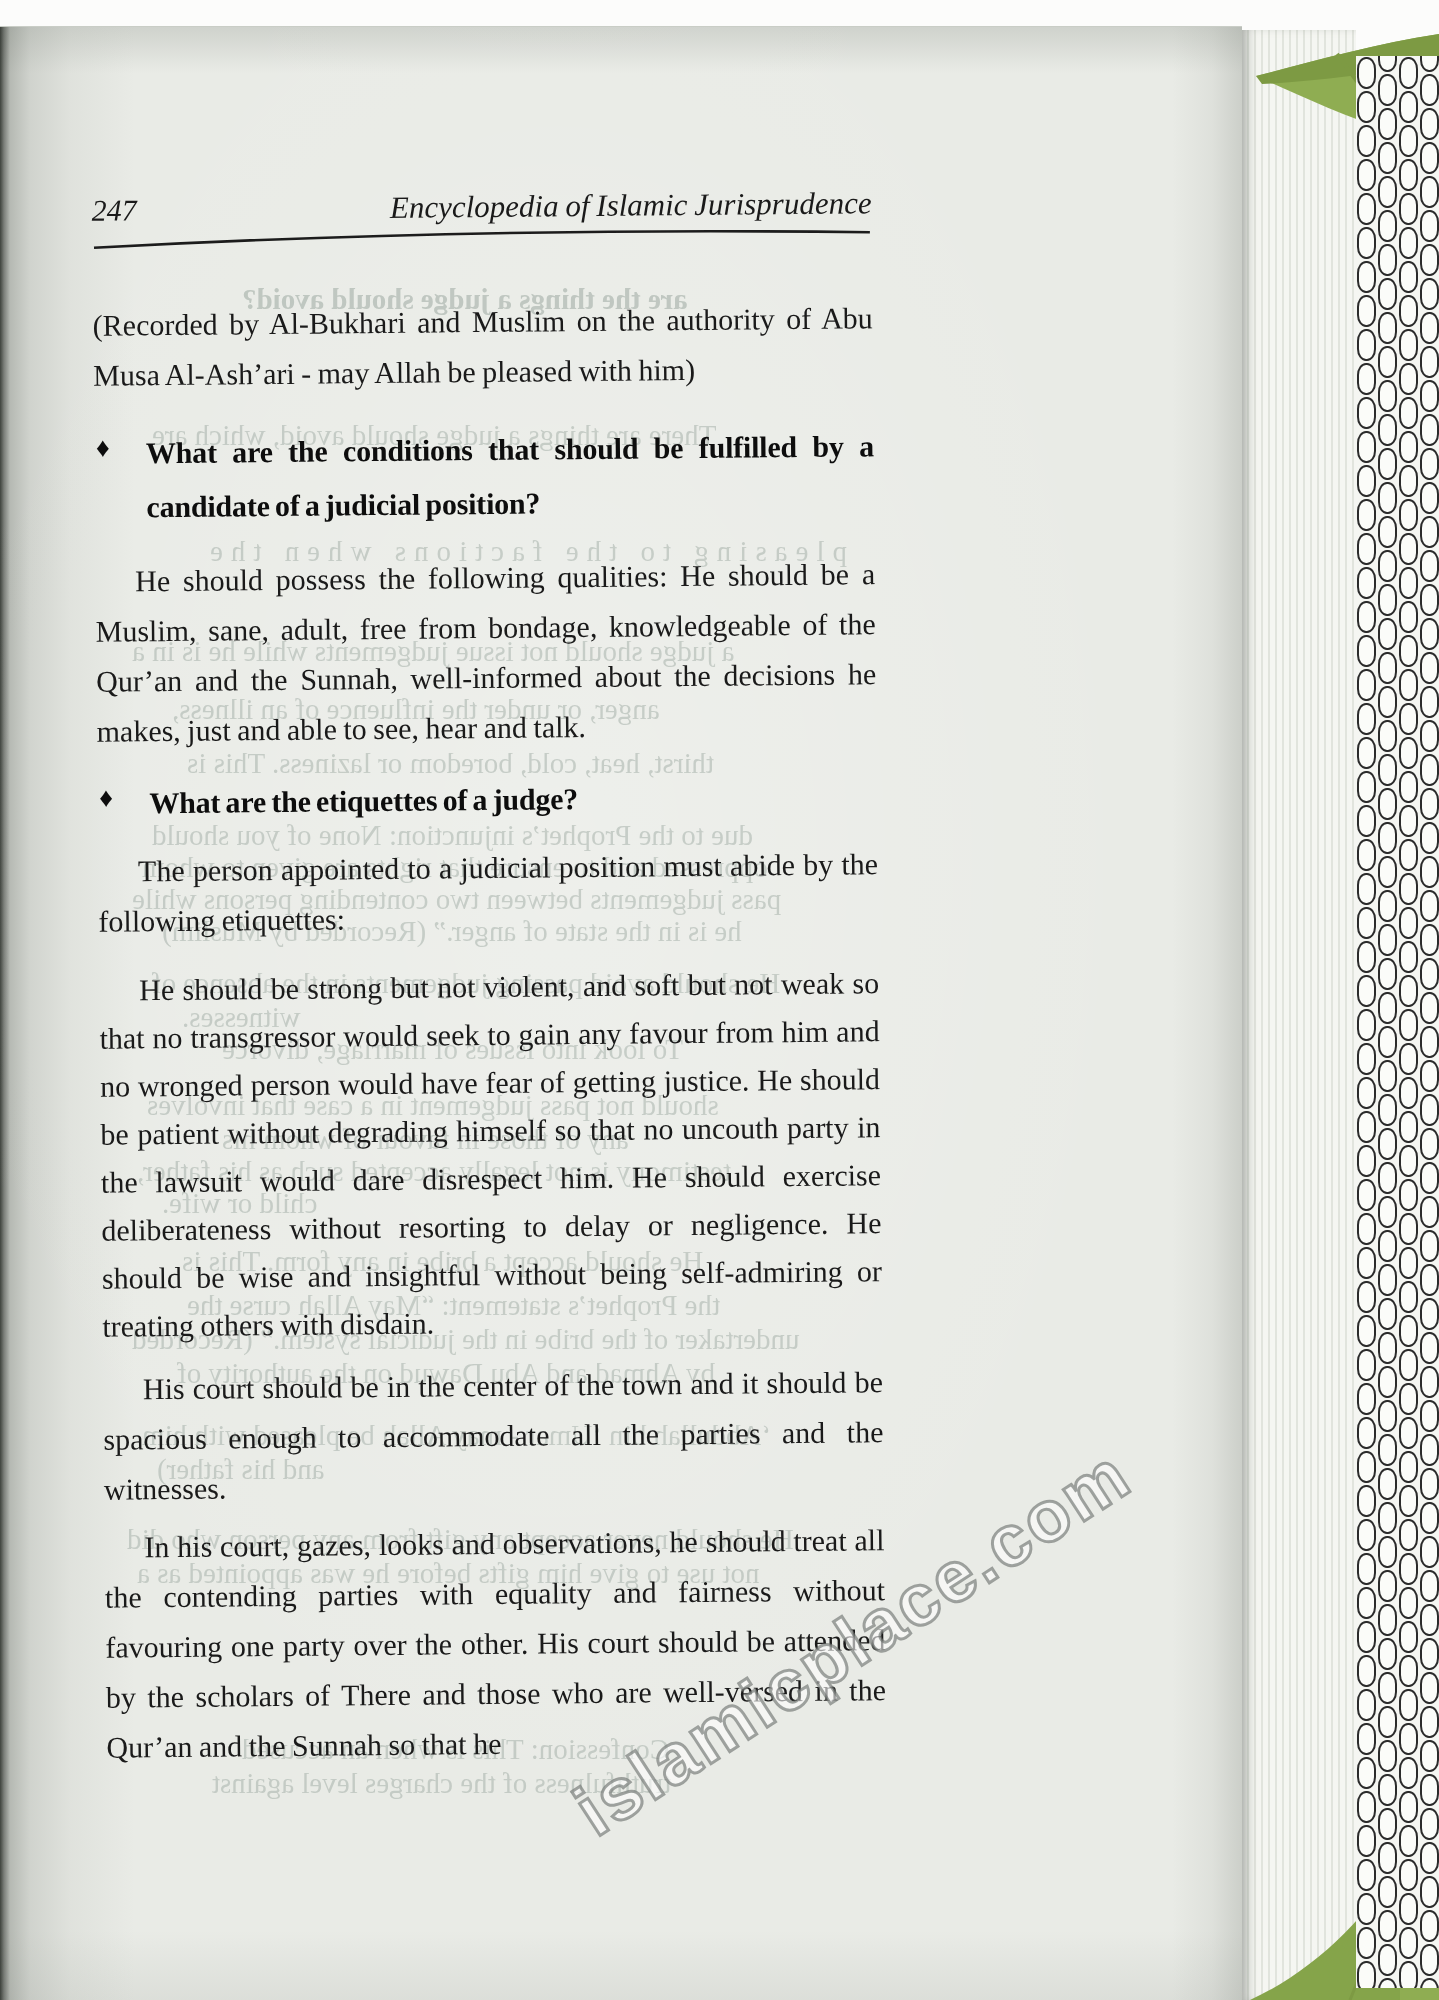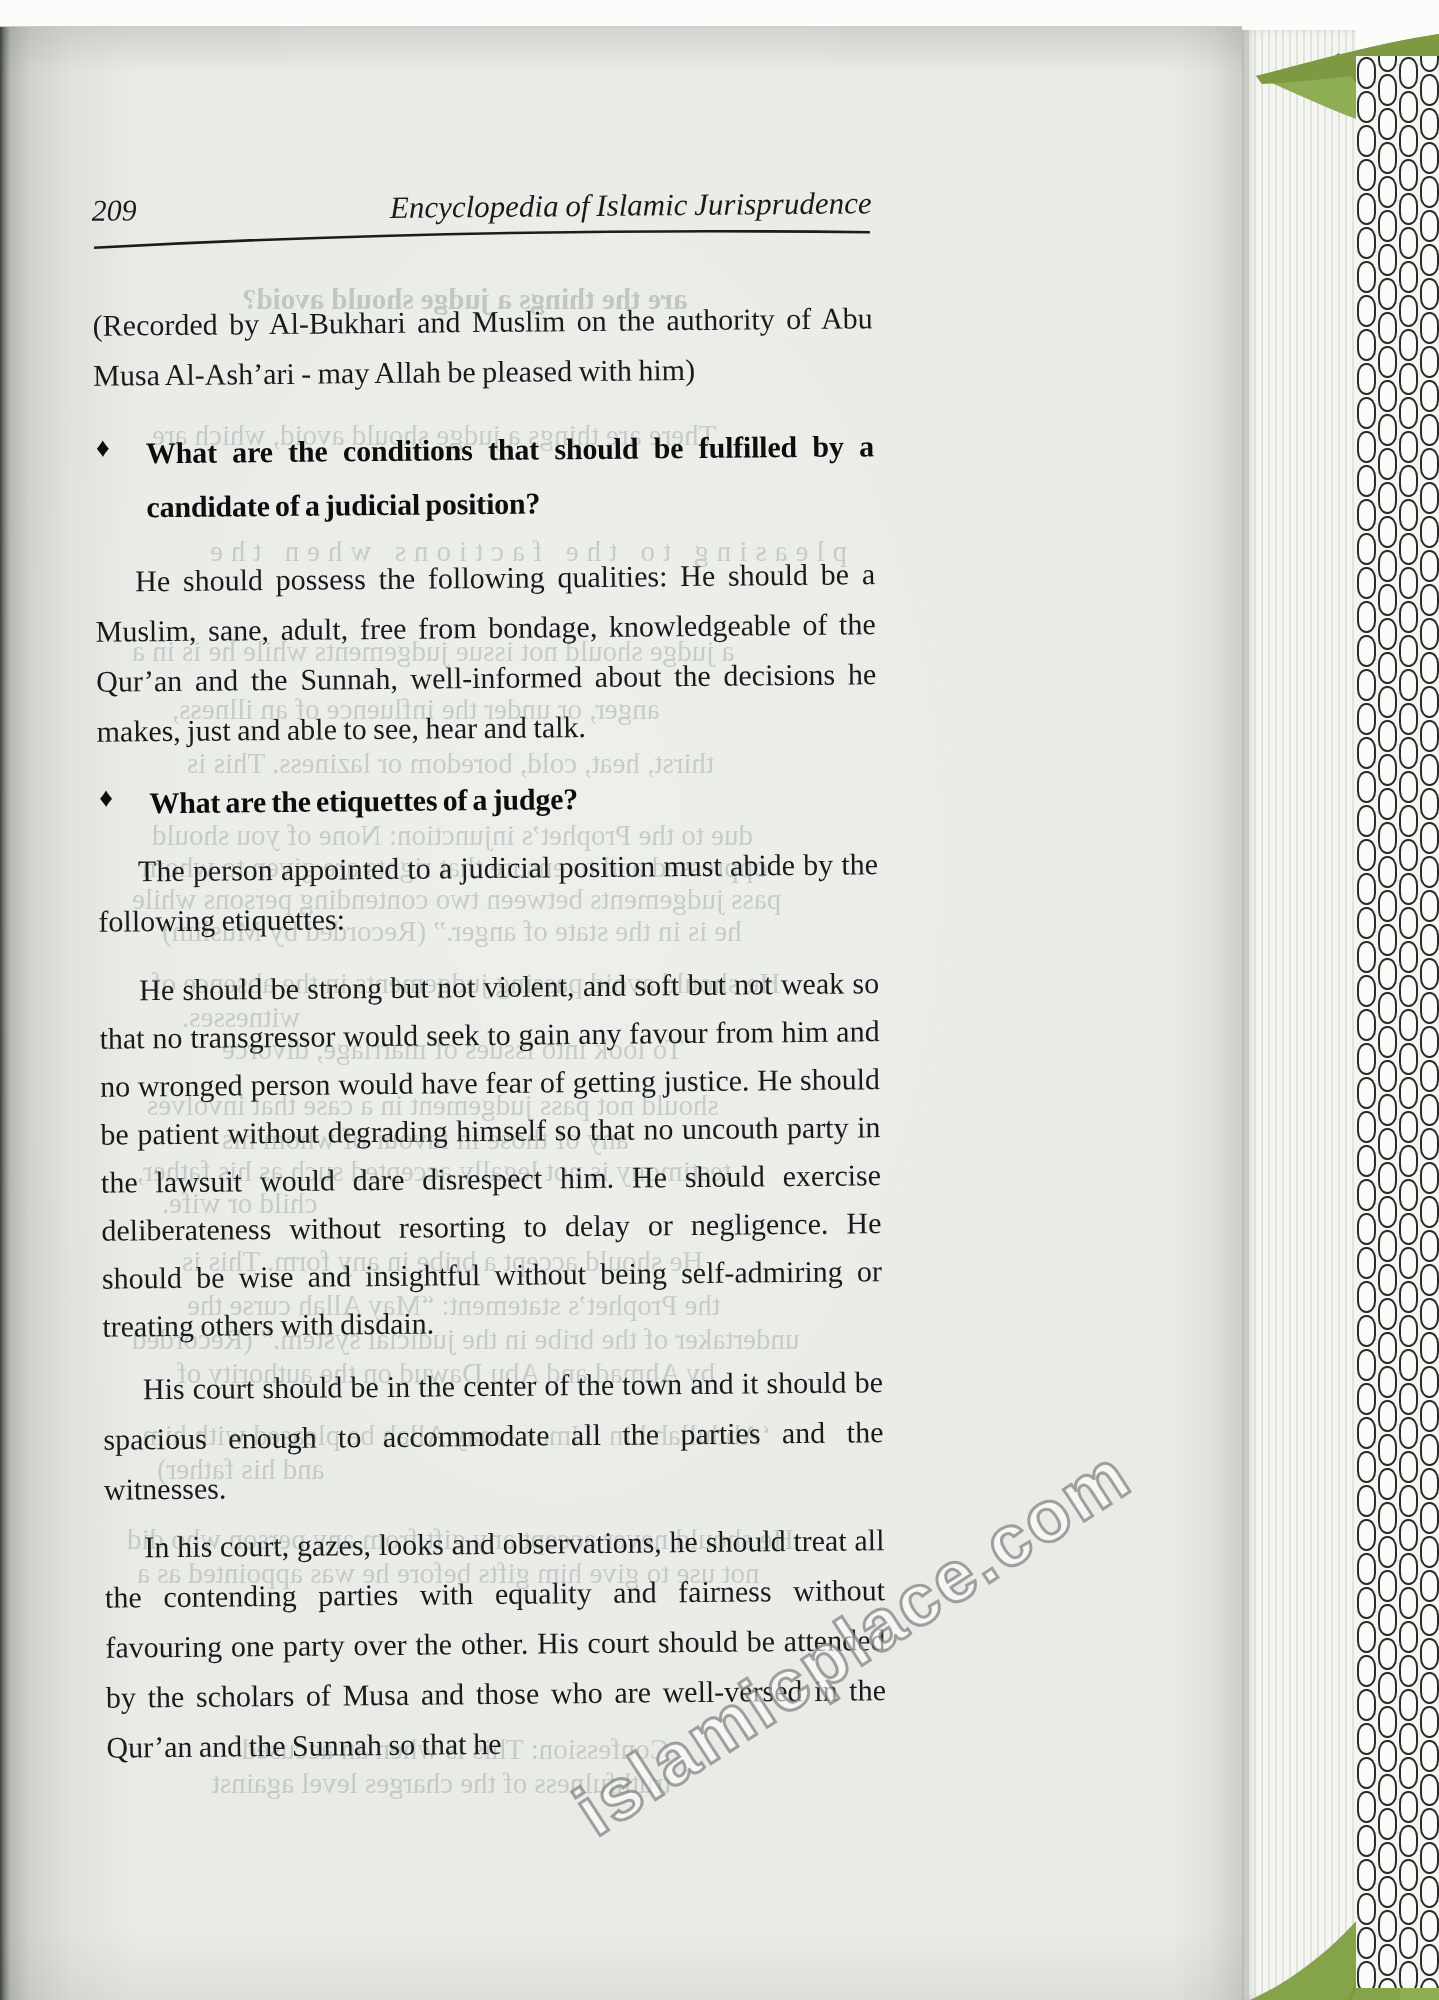--- a/index.html
+++ b/index.html
@@ -91,21 +91,21 @@
         <div class="ghost" style="top: 1392px; left: 50px;">‘Abdullah bin ‘Umar - may Allah be pleased with him</div>
         <div class="ghost" style="top: 1426px; left: 65px;">and his father)</div>
         <div class="ghost" style="top: 1496px; left: 35px;">He should never accept any gift from any person who did</div>
         <div class="ghost" style="top: 1530px; left: 45px;">not use to give him gifts before he was appointed as a</div>
         <div class="ghost" style="top: 1706px; left: 150px;">Confession: This is when an accused</div>
         <div class="ghost" style="top: 1740px; left: 120px;">truthfulness of the charges level against</div>
       </div>
 
     <div class="content">
       <div class="header">
-        <span class="pagenum">209</span>
+        <span class="pagenum">247</span>
         <span class="runtitle">Encyclopedia of Islamic Jurisprudence</span>
       </div>
       <svg class="rule" viewBox="0 0 780 16" preserveAspectRatio="none">
         <path d="M2,13 Q 380,-4 778,5" stroke="#1c1c1c" stroke-width="2.6" fill="none"></path>
       </svg>
 
       <p class="p first">(Recorded by Al-Bukhari and Muslim on the authority of Abu Musa Al-Ash’ari - may Allah be pleased with him)</p>
 
       <div class="q q1">
         <span class="bullet">♦</span>
@@ -115,21 +115,21 @@
       <p class="p indent qualities">He should possess the following qualities: He should be a Muslim, sane, adult, free from bondage, knowledgeable of the Qur’an and the <span class="it">Sunnah</span>, well-informed about the decisions he makes, just and able to see, hear and talk.</p>
 
       <div class="q q2">
         <span class="bullet">♦</span>
         <span class="qtext">What are the etiquettes of a judge?</span>
       </div>
 
       <p class="p indent etq-intro">The person appointed to a judicial position must abide by the following etiquettes:</p>
       <p class="p indent strong">He should be strong but not violent, and soft but not weak so that no transgressor would seek to gain any favour from him and no wronged person would have fear of getting justice. He should be patient without degrading himself so that no uncouth party in the lawsuit would dare disrespect him. He should exercise deliberateness without resorting to delay or negligence. He should be wise and insightful without being self-admiring or treating others with disdain.</p>
       <p class="p indent court">His court should be in the center of the town and it should be spacious enough to accommodate all the parties and the witnesses.</p>
-      <p class="p indent equality">In his court, gazes, looks and observations, he should treat all the contending parties with equality and fairness without favouring one party over the other. His court should be attended by the scholars of <span class="it">Musa</span> and those who are well-versed in the Qur’an and the <span class="it">Sunnah</span> so that he</p>
+      <p class="p indent equality">In his court, gazes, looks and observations, he should treat all the contending parties with equality and fairness without favouring one party over the other. His court should be attended by the scholars of <span class="it">There</span> and those who are well-versed in the Qur’an and the <span class="it">Sunnah</span> so that he</p>
     </div>
 
     <div class="watermark">islamicplace.com</div>
   </div>
 
   <div class="fore-edge z2"></div>
 
   <svg class="green-top z3" viewBox="0 0 197 340">
     <path d="M14,52 C70,38 130,20 197,10 L197,340 L152,340 L152,108 C100,92 50,68 14,52 Z" fill="var(--green,#8fad52)"></path>
     <path d="M14,52 C70,38 130,20 197,10 L197,42 C132,48 72,58 20,60 Z" fill="var(--green-dark,#7d9a43)"></path>

